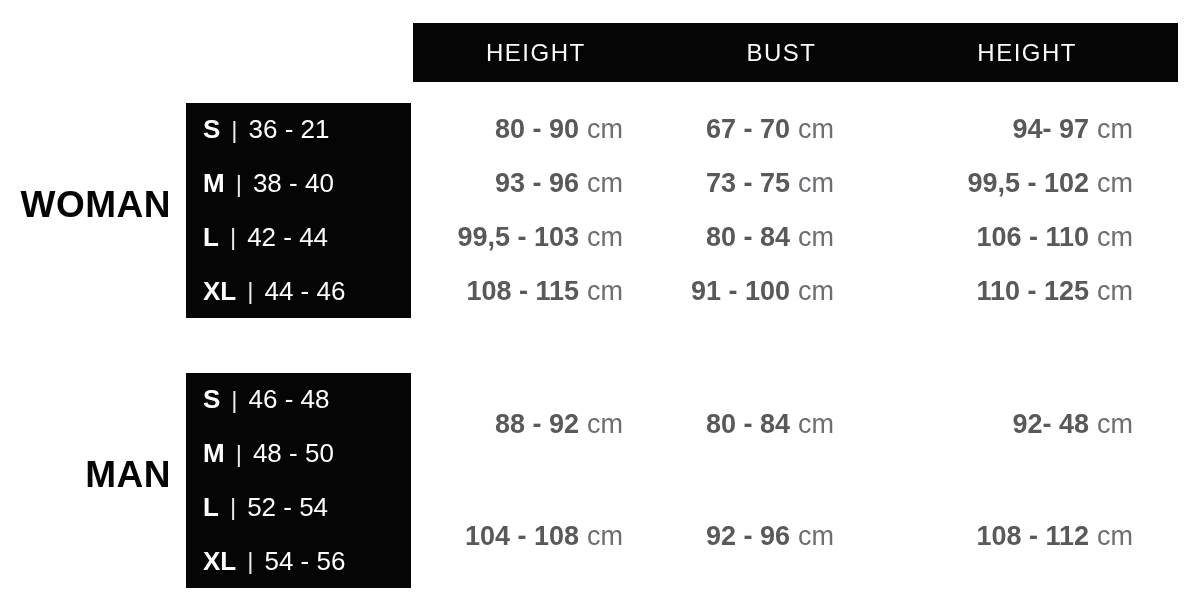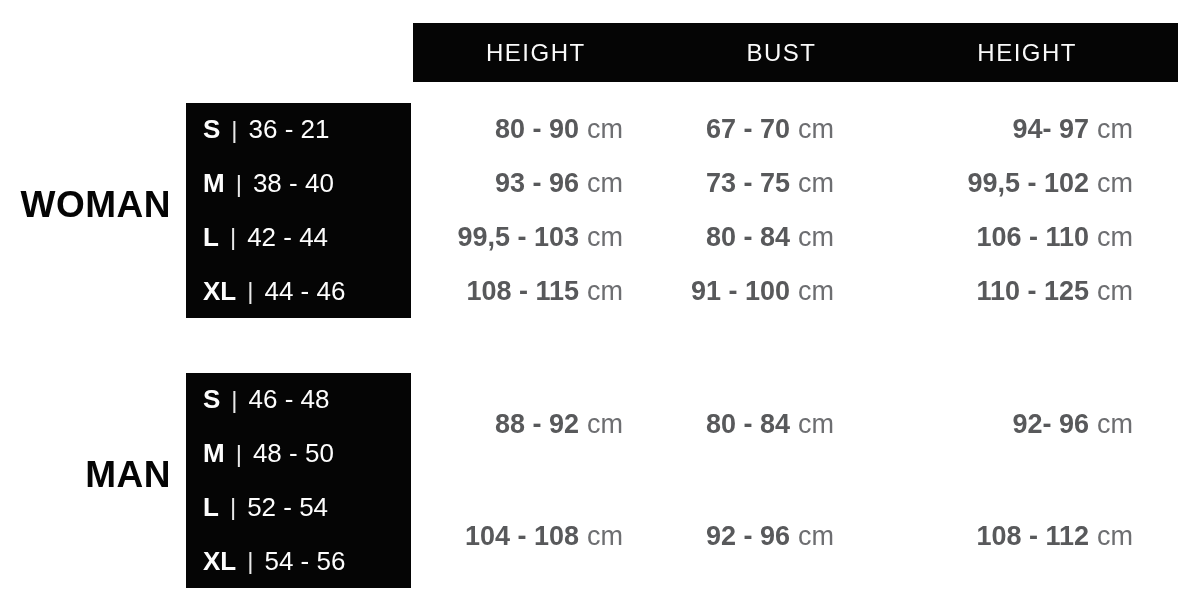--- a/index.html
+++ b/index.html
@@ -132,21 +132,21 @@
       <span class="sz">XL</span>
         <span class="sep">|</span>
         <span class="rg">54 - 56</span>
     </div>
   </div>
 
   <div class="data-grid man">
     <div class="data-row">
       <div class="dcell c1"><span class="num">88 - 92</span><span class="unit">cm</span></div>
       <div class="dcell c2"><span class="num">80 - 84</span><span class="unit">cm</span></div>
-      <div class="dcell c3"><span class="num">92- 96</span><span class="unit">cm</span></div>
+      <div class="dcell c3"><span class="num">92- 48</span><span class="unit">cm</span></div>
     </div>
     <div class="data-row">
       <div class="dcell c1"><span class="num">104 - 108</span><span class="unit">cm</span></div>
       <div class="dcell c2"><span class="num">92 - 96</span><span class="unit">cm</span></div>
       <div class="dcell c3"><span class="num">108 - 112</span><span class="unit">cm</span></div>
     </div>
   </div>
 
 </div>
 

